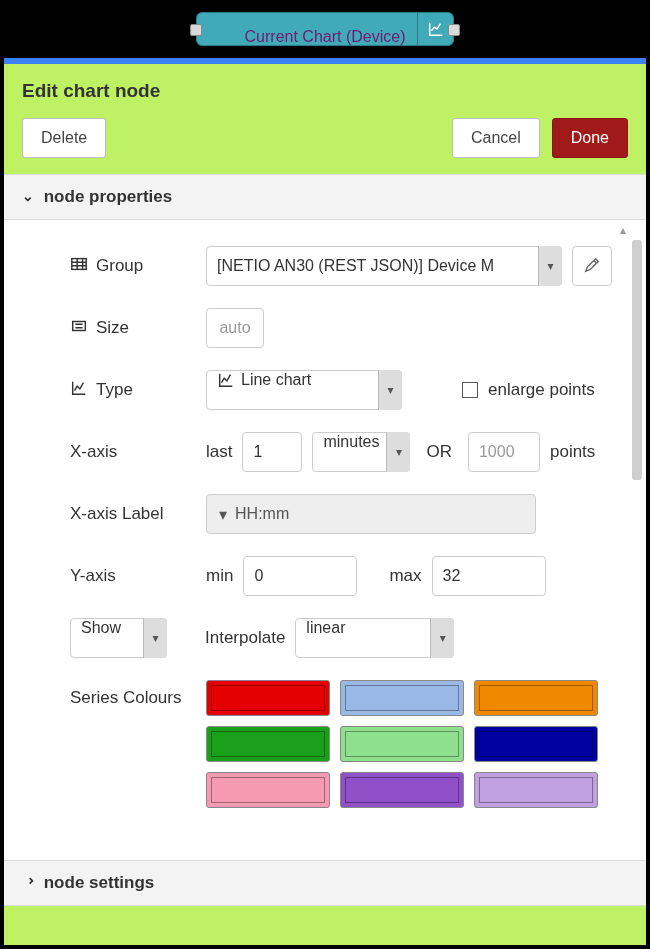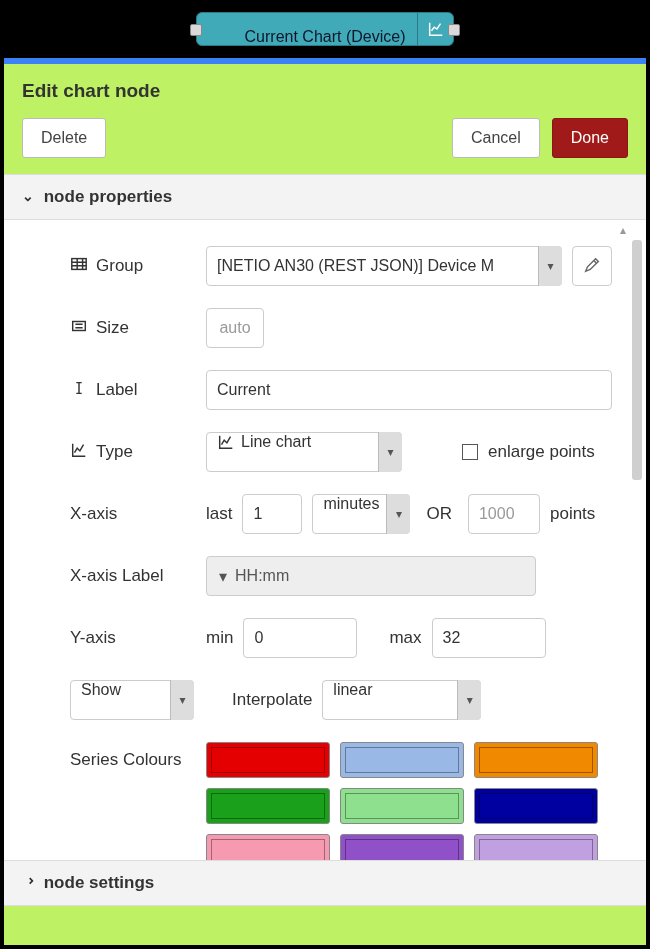--- a/index.html
+++ b/index.html
@@ -4,21 +4,21 @@
 <style>
   * { box-sizing: border-box; margin: 0; padding: 0; font-family: Helvetica, Arial, sans-serif; }
   html, body { width: 650px; height: 949px; background: #000; overflow: hidden; }
 
   .node-red-node {
     position: absolute; left: 196px; top: 12px; width: 258px; height: 34px;
     background: #41aab8; border: 1px solid #2a7b86; border-radius: 6px;
     display: flex; align-items: center; justify-content: center;
     color: #333; font-size: 16px;
   }
-  .node-red-node .title { color: #0f172a; margin-top: 16px; }
+  .node-red-node .title { color: #701a75; margin-top: 16px; }
   .node-red-node .icon-box {
     position: absolute; right: 0; top: 0; bottom: 0; width: 36px;
     border-left: 1px solid #2a7b86; display: flex; align-items: center; justify-content: center;
     color: #fff;
   }
   .port { position: absolute; width: 12px; height: 12px; background: #d9d9d9; border: 1px solid #888; border-radius: 2px; top: 11px; }
   .port.in { left: -7px; }
   .port.out { right: -7px; }
 
   .panel {
@@ -158,31 +158,20 @@
                 <rect x="3" y="5" width="14" height="10"></rect>
                 <path d="M6 8h8M6 12h8"></path>
               </svg></span>
           <span>Size</span>
         </div>
         <div class="fld">
           <button class="fake-input" style="width:58px; color:#999;">auto</button>
         </div>
       </div>
 
-      <div class="row">
-        <div class="lbl">
-          <span><svg class="ico" viewBox="0 0 20 20">
-                <path d="M10 4v12M7 4h6M7 16h6"></path>
-              </svg></span>
-          <span>Label</span>
-        </div>
-        <div class="fld">
-          <input type="text" style="flex: 1 1 0%;" value="Current">
-        </div>
-      </div>
 
       <div class="row">
         <div class="lbl">
           <span><svg class="ico" viewBox="0 0 20 20">
                 <path d="M3 3v14h14"></path>
                 <path d="M5 13l3-5 3 3 4-7"></path>
               </svg></span>
           <span>Type</span>
         </div>
         <div class="fld">
@@ -241,21 +230,21 @@
           <span class="static">min</span>
           <input type="text" style="width: 114px;" value="0">
           <span style="width:12px;"></span>
           <span class="static">max</span>
           <input type="text" style="width: 114px;" value="32">
         </div>
       </div>
 
       <div class="row">
         <div class="fld">
-          <div class="select-wrap" style="width:124px;">
+          <div class="select-wrap" style="width:97px;">
             <div class="fake-select" style="width:100%;">
               <span>Show</span>
             </div>
             <span class="chev">▾</span>
           </div>
           <span style="width:18px;"></span>
           <span class="static">Interpolate</span>
           <div class="select-wrap" style="width:159px;">
             <div class="fake-select" style="width:100%;">
               <span>linear</span>

